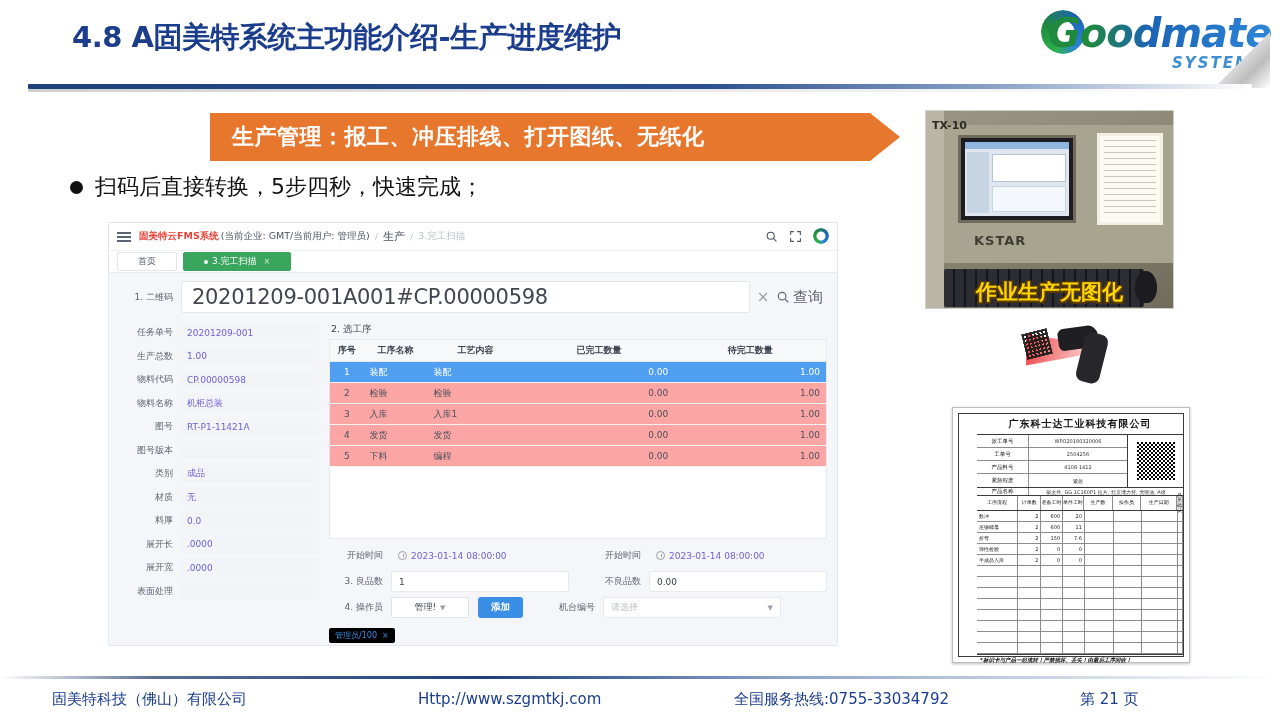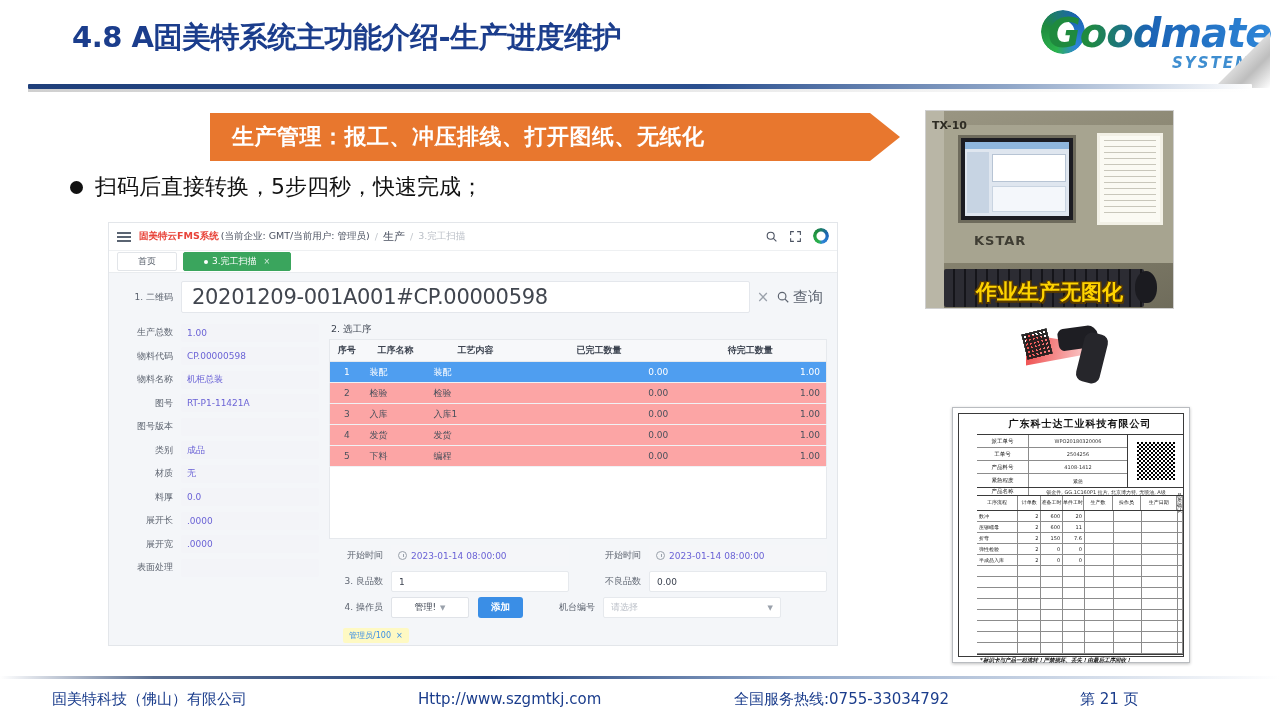--- a/index.html
+++ b/index.html
@@ -160,22 +160,22 @@
   .f2box.sel{ background:#ffffff; border:1px solid #e0e3e8; width:78px; justify-content:center; color:#3c4350;}
   .f2box.ph{ color:#bcc1c9;}
   .clock{ width:9px; height:9px; border:1px solid #9aa1ab; border-radius:50%; display:inline-block; position:relative;}
   .clock:after{content:"";position:absolute;left:3.5px;top:1.5px;width:1px;height:3px;background:#9aa1ab;}
   .caret{ color:#9aa1ab; font-size:7px;}
   .addbtn{
     background:#3a8ee6; color:#fff; font-size:9.5px; border-radius:3px;
     padding:4px 13px; margin-left:9px; font-weight:bold;
   }
   .tagchip{
-    display:inline-flex; align-items:center; gap:5px; background:#fef9c3;
-    color:#3a8ee6; font-size:8px; padding:2px 6px; border-radius:2px; margin:2px 0 0 14px;
+    display:inline-flex; align-items:center; gap:5px; background:#000000;
+    color:#3a8ee6; font-size:8px; padding:2px 6px; border-radius:2px; margin:2px 0 0 0;
   }
   .gap-mid{ width:18px;}
   .grn-row{ display:flex; gap:14px; padding:10px 0 0 2px;}
 
   
   .photo1{
     position:absolute; left:925px; top:110px; width:249px; height:199px;
     background:#8e8a72; border:1px solid #cfcfcf; overflow:hidden;
   }
   .p1-wall{ position:absolute; inset:0; background:linear-gradient(160deg,#9a9683 0%, #8a8672 45%, #6f6c5b 100%);}
@@ -339,20 +339,24 @@
           <circle cx="10.5" cy="10.5" r="6.5"></circle>
           <line x1="15.5" y1="15.5" x2="21" y2="21"></line>
         </svg>
       <span>查询</span>
     </span>
   </div>
 
   <div class="app-body">
 
     <div class="left-form">
+      <div class="frow">
+          <span class="flab">任务单号</span>
+          <span class="fval">20201209-001</span>
+        </div>
       <div class="frow">
           <span class="flab">生产总数</span>
           <span class="fval">1.00</span>
         </div>
       <div class="frow">
           <span class="flab">物料代码</span>
           <span class="fval">CP.00000598</span>
         </div>
       <div class="frow">
           <span class="flab">物料名称</span>

